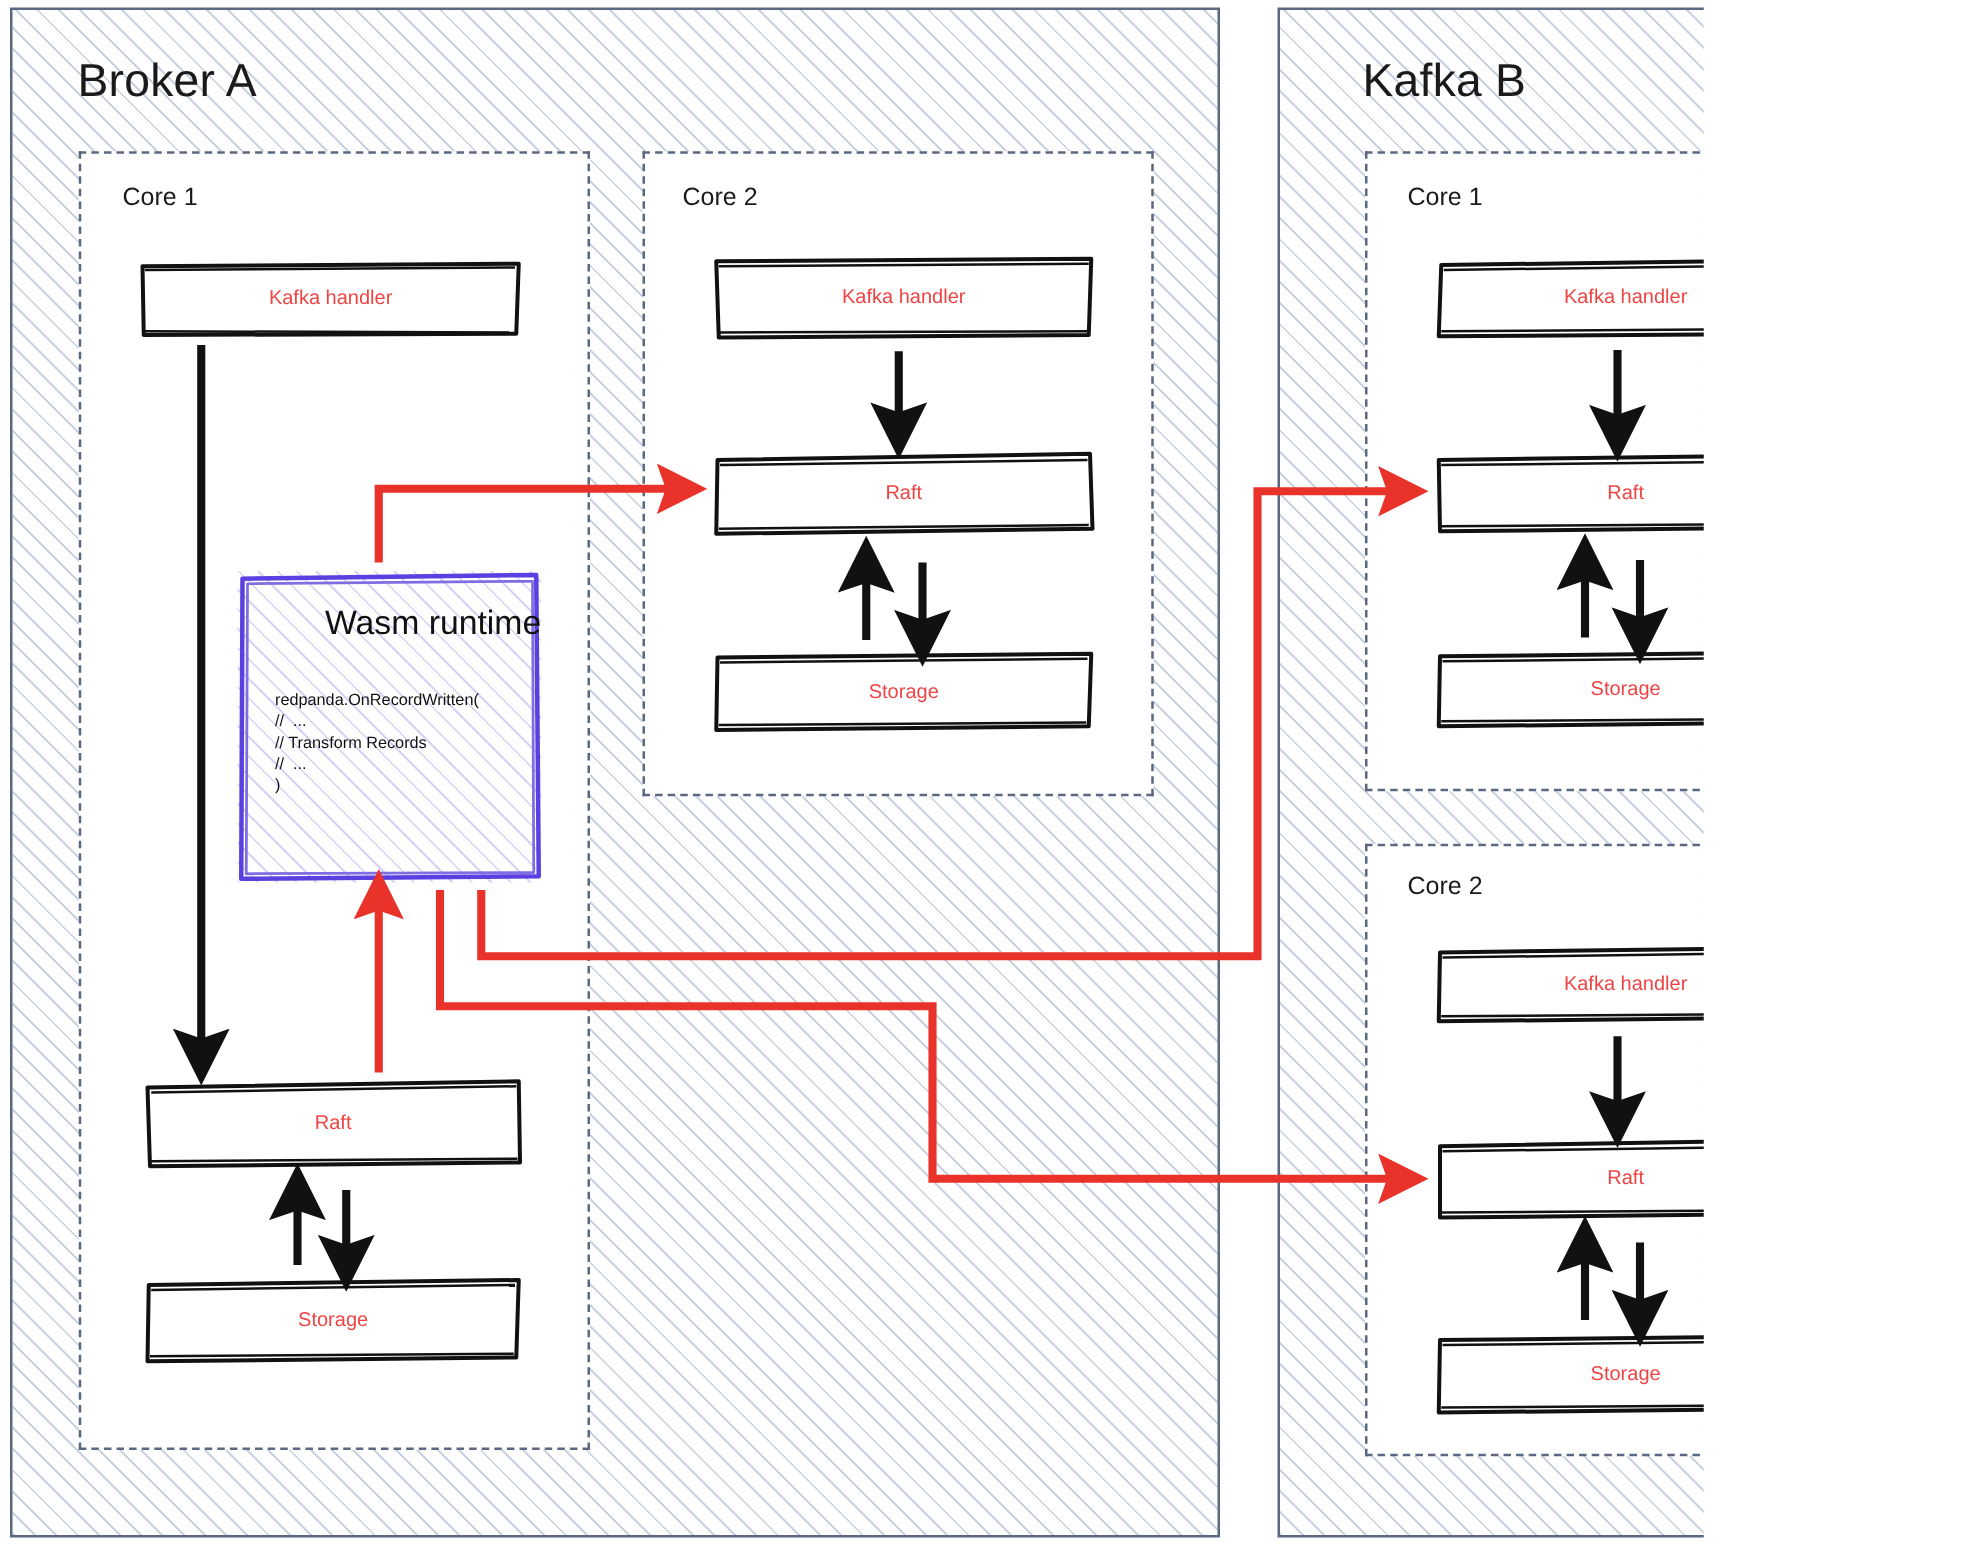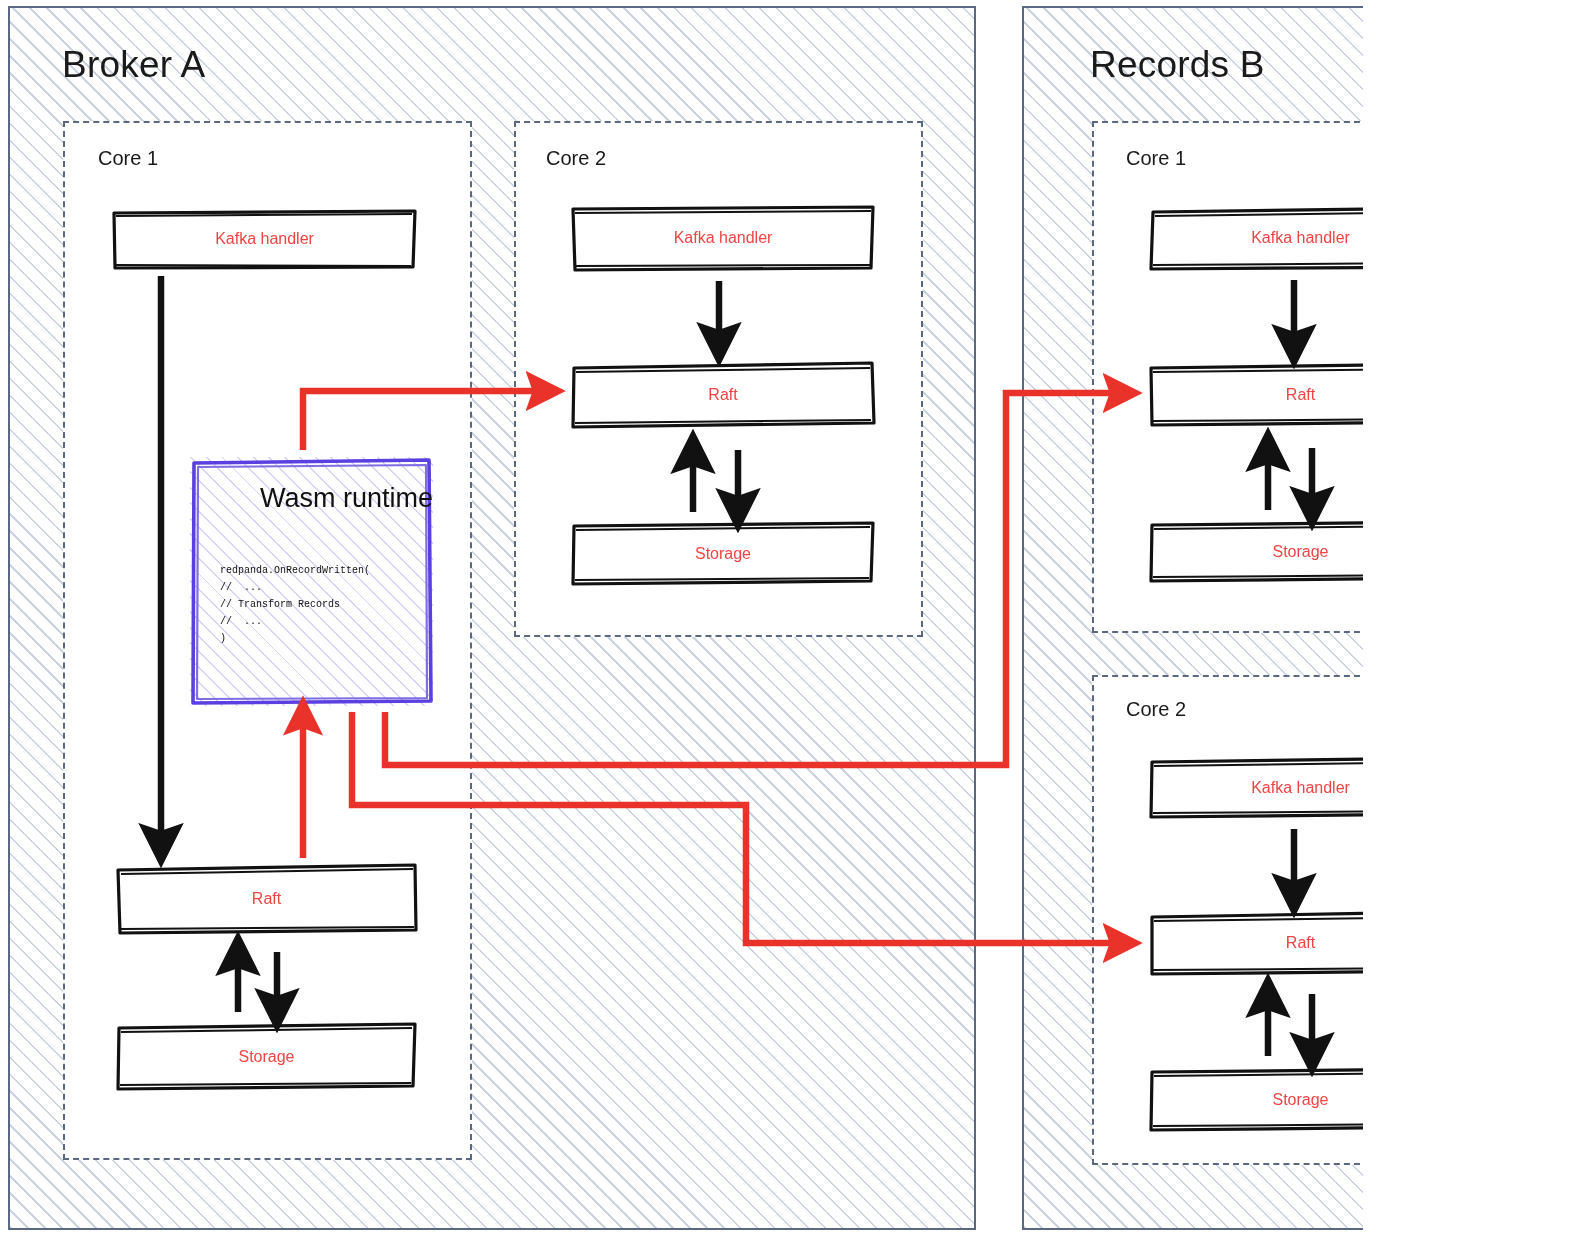--- a/index.html
+++ b/index.html
@@ -89,23 +89,23 @@
     position: absolute;
     left: 0; right: 0;
     top: 26px;
     text-align: right;
     font-size: 27px;
     color: #111111;
   }
   .wasm-code {
     position: absolute;
     left: 30px;
-    top: 105px;
-    font-family: Liberation Mono, monospace;
-    font-size: 10px;
+    top: 94px;
+    font-family: Liberation Sans, sans-serif;
+    font-size: 13px;
     line-height: 17px;
     color: #111111;
     white-space: pre;
   }
 
   
   .overlay {
     position: absolute;
     left: 0; top: 0;
     width: 1573px;
@@ -188,21 +188,21 @@
   <div class="box" style="left:570px; top:521px; width:306px; height:66px;">
     <svg class="sk" viewBox="0 0 306 66" preserveAspectRatio="none">
       <path d="M4,5 L303,2 L301,60 L3,63 Z" fill="none" stroke="#111" stroke-width="3.2" stroke-linejoin="round"></path>
       <path d="M6,9 L300,6" fill="none" stroke="#111" stroke-width="2"></path>
       <path d="M5,59 L299,57" fill="none" stroke="#111" stroke-width="2"></path>
     </svg>
     <div class="lbl">Storage</div>
   </div>
 
   <div class="broker" style="left:1022px; top:6px; width:545px; height:1224px;"></div>
-  <div class="broker-title" style="left:1090px; top:44px;">Records B</div>
+  <div class="broker-title" style="left:1090px; top:44px;">Kafka B</div>
 
   <div class="core" style="left:1092px; top:121px; width:409px; height:512px;"></div>
   <div class="core-title" style="left:1126px; top:147px;">Core 1</div>
 
   <div class="box" style="left:1148px; top:205px; width:305px; height:66px;">
     <svg class="sk" viewBox="0 0 305 66" preserveAspectRatio="none">
       <path d="M5,7 L302,3 L300,62 L3,64 Z" fill="none" stroke="#111" stroke-width="3.2" stroke-linejoin="round"></path>
       <path d="M7,11 L299,7" fill="none" stroke="#111" stroke-width="2"></path>
       <path d="M5,60 L298,58" fill="none" stroke="#111" stroke-width="2"></path>
     </svg>

